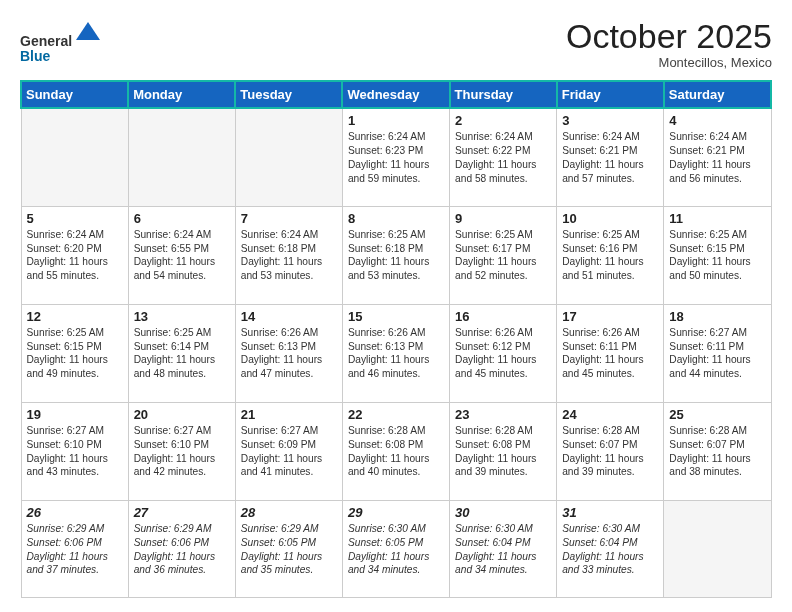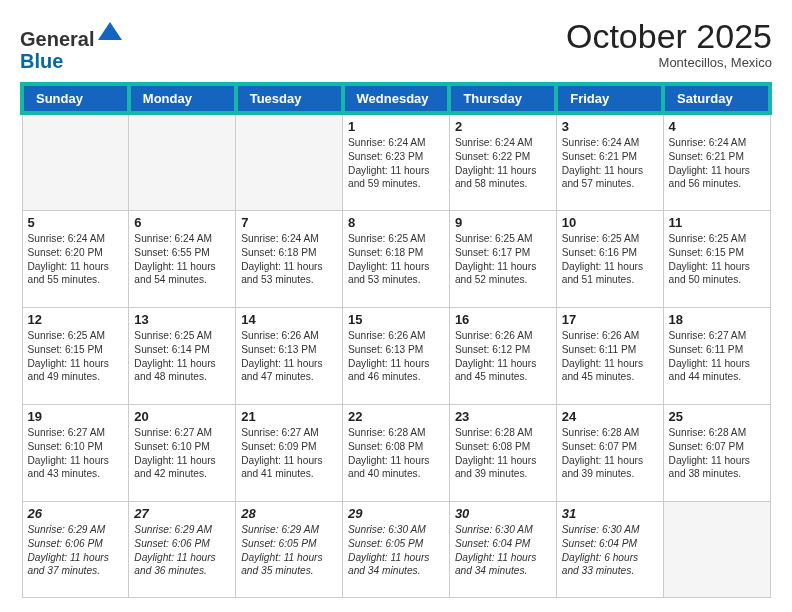--- a/index.html
+++ b/index.html
@@ -21,21 +21,21 @@
       display: flex;
       justify-content: space-between;
       align-items: flex-start;
       margin-bottom: 10px;
     }
     .logo {
       display: flex;
       align-items: center;
     }
     .logo-text {
-      font-size: 20px;
+      font-size: 14px;
       font-weight: bold;
       line-height: 1.1;
     }
     .logo-general { color: #333; }
     .logo-blue { color: #0369a1; }
     .logo-icon {
       width: 28px;
       height: 28px;
       margin-left: 2px;
     }
@@ -58,22 +58,22 @@
       border-collapse: collapse;
       width: 100%;
       table-layout: fixed;
     }
     .calendar th {
       background: #1565c0;
       color: #fff;
       font-size: 13px;
       font-weight: bold;
       text-align: left;
-      padding: 5px 12px;
-      border: 4px solid #14b8a6;
+      padding: 5px 4px;
+      border: 2px solid #14b8a6;
     }
     .calendar td {
       border: 1px solid #ccc;
       vertical-align: top;
       padding: 4px 5px;
       font-size: 10.5px;
       color: #333;
       background: #fff;
       height: 82px;
     }
@@ -319,19 +319,19 @@
           <td>
             <div class="day-number">30</div>
         <div class="cell-line">Sunrise: 6:30 AM</div>
         <div class="cell-line">Sunset: 6:04 PM</div>
         <div class="cell-line">Daylight: 11 hours and 34 minutes.</div>
           </td>
           <td>
             <div class="day-number">31</div>
         <div class="cell-line">Sunrise: 6:30 AM</div>
         <div class="cell-line">Sunset: 6:04 PM</div>
-        <div class="cell-line">Daylight: 6 hours and 33 minutes.</div>
+        <div class="cell-line">Daylight: 11 hours and 33 minutes.</div>
           </td>
           <td class="empty"></td>
         </tr>
       </tbody>
   </table>
 </div>
 
 </body></html>

